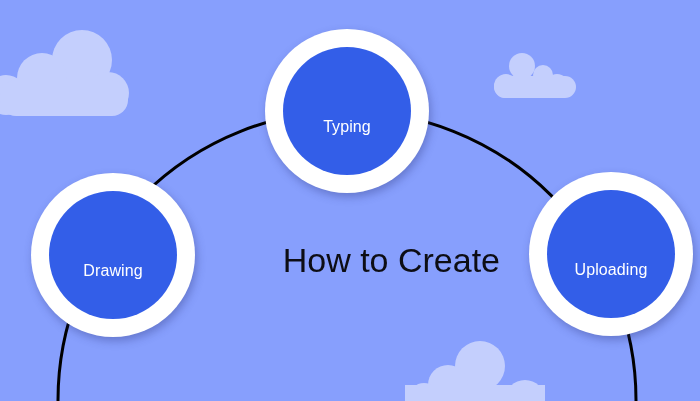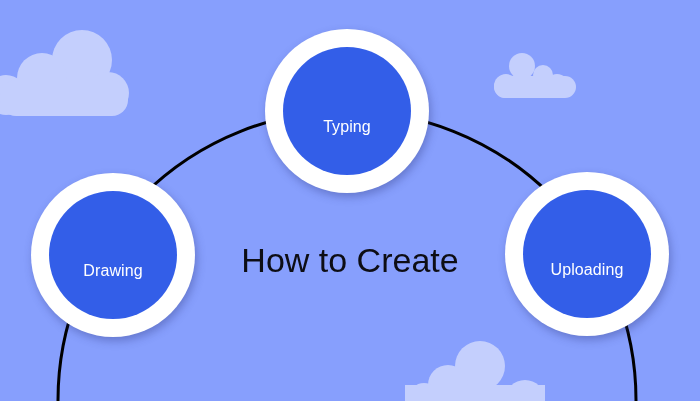--- a/index.html
+++ b/index.html
@@ -2,21 +2,21 @@
 <html><head>
 <meta charset="utf-8">
 <style>
   html, body { margin: 0; padding: 0; }
   body { width: 700px; height: 401px; overflow: hidden; position: relative; background: #879ffd; font-family: "Liberation Sans", "DejaVu Sans", sans-serif; }
   #scene { position: absolute; left: 0; top: 0; width: 700px; height: 401px; }
   .node { position: absolute; width: 164px; height: 164px; border-radius: 50%; background: #ffffff; box-shadow: 2px 4px 8px rgba(40,50,120,0.35); }
   .node-inner { position: absolute; left: 18px; top: 18px; width: 128px; height: 128px; border-radius: 50%; background: #335ee8; display: flex; align-items: center; justify-content: center; }
   .node-label { color: #ffffff; font-size: 16px; letter-spacing: 0.1px; margin-top: 32px; }
   .title { position: absolute; left: 200px; top: 238px; width: 300px; text-align: center; color: #0d0d14; font-size: 34px; line-height: 44px; }
-  .title span { display: block; }
+  .title span { display: block; text-align: right; }
 </style>
 </head>
 <body>
 
 <svg id="scene" width="700" height="401" viewBox="0 0 700 401" xmlns="http://www.w3.org/2000/svg">
   <g fill="#c4cffd">
     <circle cx="82" cy="60" r="30"></circle>
     <circle cx="42" cy="78" r="25"></circle>
     <circle cx="108" cy="93" r="21"></circle>
     <circle cx="6" cy="95" r="20"></circle>
@@ -44,21 +44,21 @@
     <span class="node-label">Drawing</span>
   </div>
 </div>
 
 <div class="node" style="left:265px; top:29px;">
   <div class="node-inner">
     <span class="node-label">Typing</span>
   </div>
 </div>
 
-<div class="node" style="left:505px; top:172px;">
+<div class="node" style="left:529px; top:172px;">
   <div class="node-inner">
     <span class="node-label">Uploading</span>
   </div>
 </div>
 
 <div class="title">
   <span>How to Create</span>
 </div>
 
 </body></html>

